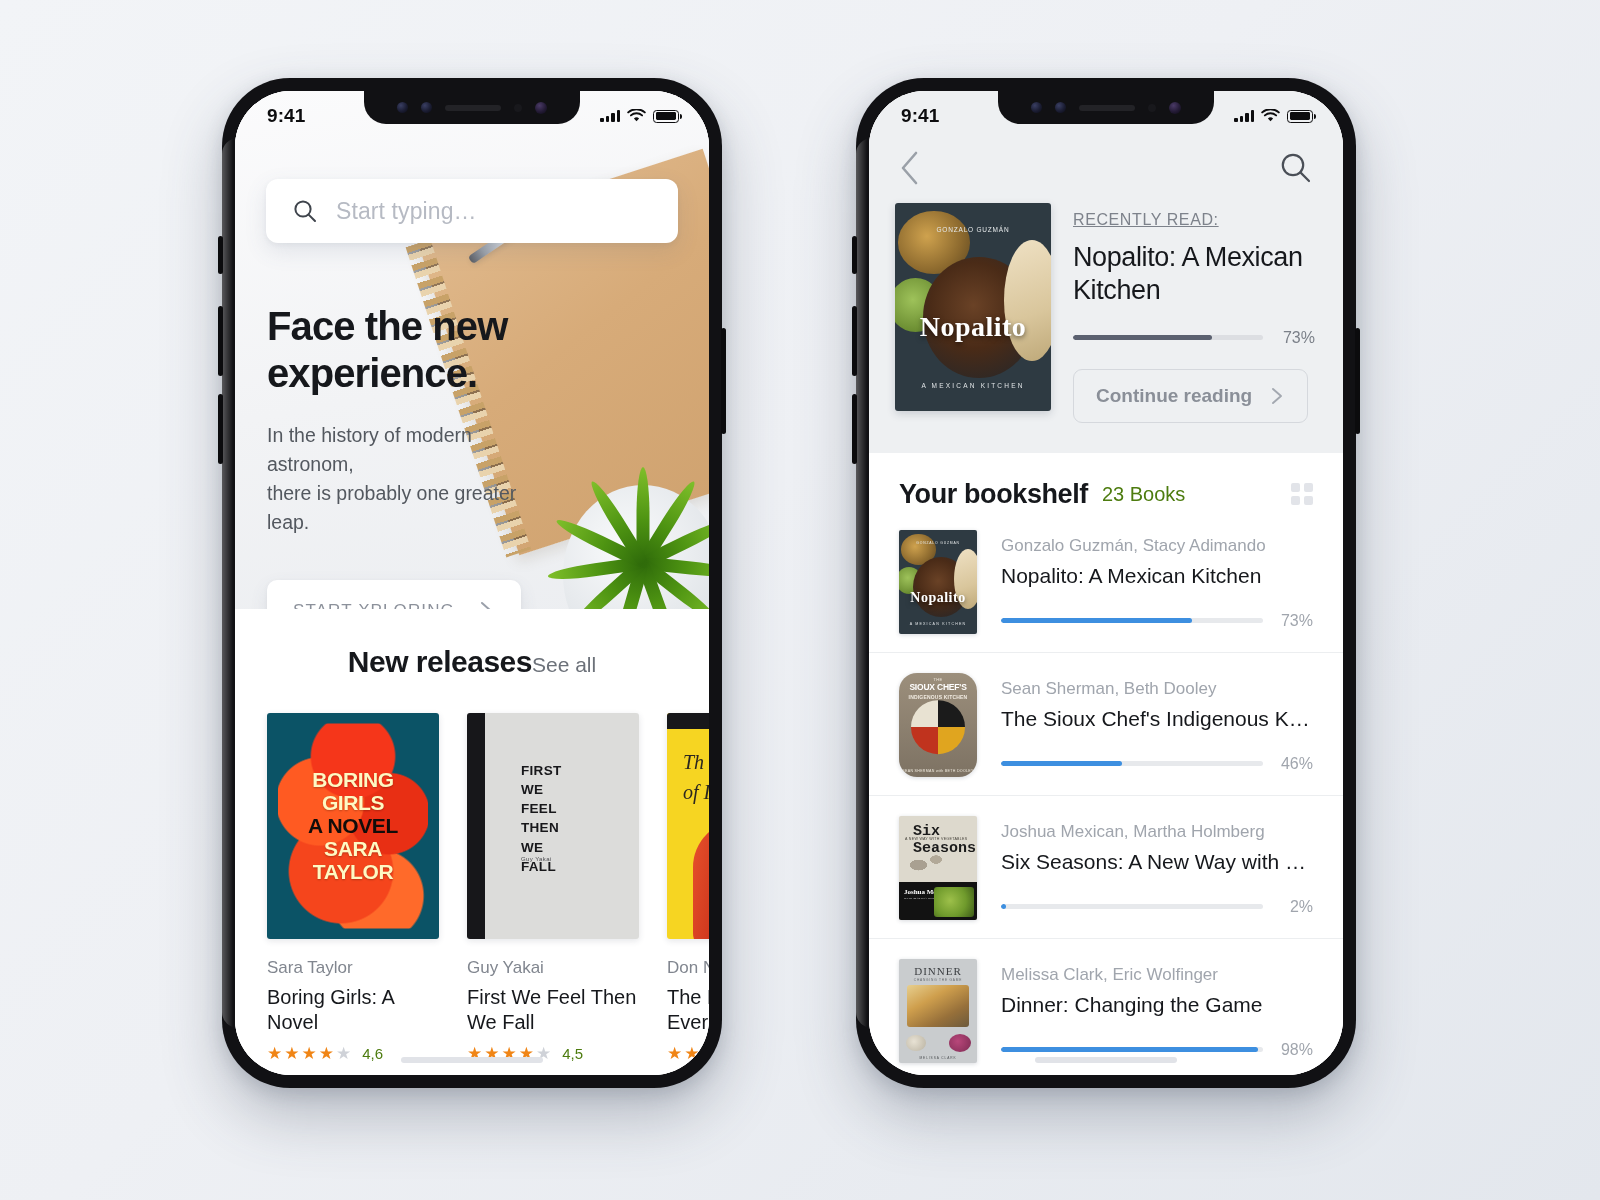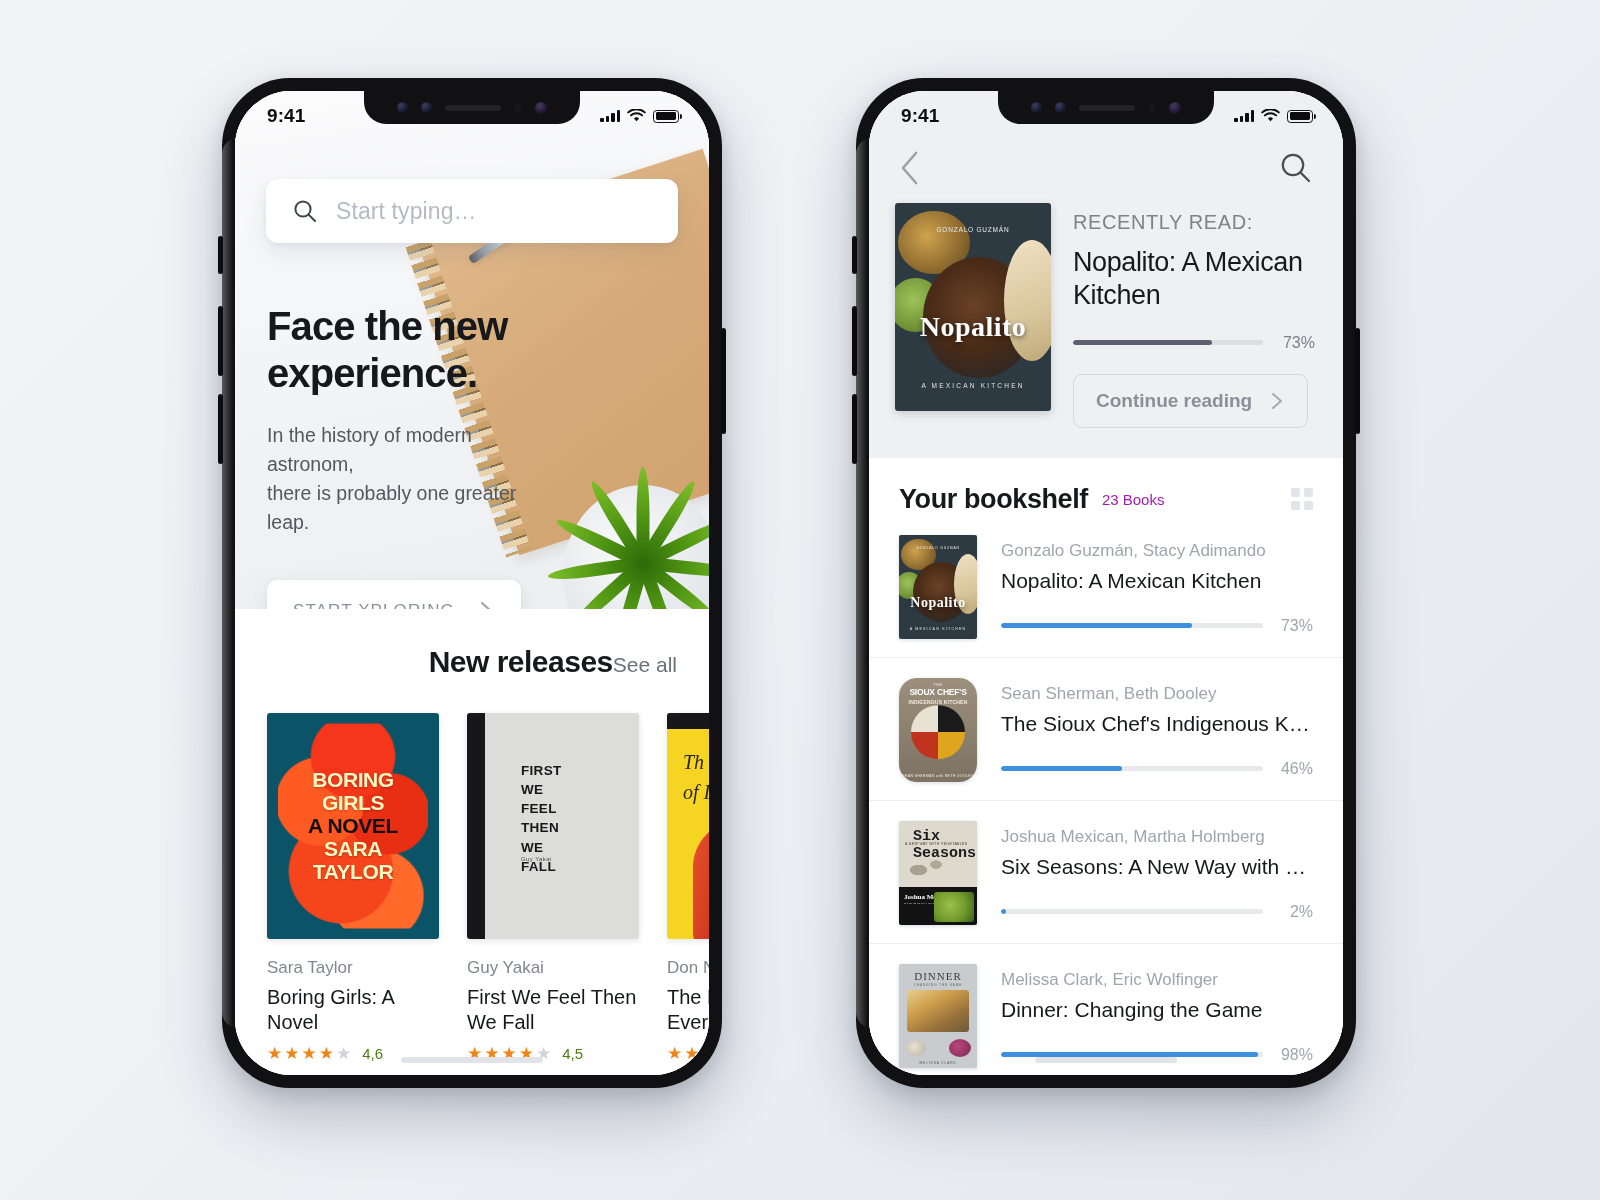--- a/index.html
+++ b/index.html
@@ -143,21 +143,21 @@
     margin-top:24px; font-size:19.5px; line-height:1.5; color:#53585f; width:290px;
   }
   .cta {
     margin-top:42px; display:inline-flex; align-items:center; gap:24px;
     background:#fff; border-radius:10px; padding:20px 26px;
     box-shadow:0 7px 18px rgba(80,95,120,.11), 0 1px 4px rgba(80,95,120,.06);
   }
   .cta-label { font-size:17px; letter-spacing:1.1px; color:#8c919b; font-weight:500; }
 
   .releases { position:absolute; top:518px; left:0; right:0; bottom:0; background:#fff; padding: 36px 0 0 0; }
-  .rel-head { display:flex; align-items:baseline; justify-content:flex-end; padding: 0 32px; }
+  .rel-head { display:flex; align-items:baseline; justify-content:center; padding: 0 32px; }
   .rel-title { font-size:30px; font-weight:700; color:#16181c; letter-spacing:-.5px; }
   .see-all { font-size:21px; color:#6c7179; }
 
   .rel-row { display:flex; gap:28px; padding: 34px 0 0 32px; }
   .bcard { width:172px; flex:0 0 auto; }
   .bcover { width:172px; height:226px; border-radius:3px; overflow:hidden; position:relative;
             box-shadow:0 2px 6px rgba(40,50,70,.12); }
   .b-author { margin-top:19px; font-size:17px; color:#81868f; }
   .b-title  { margin-top:7px; font-size:20px; color:#16181c; line-height:1.26; }
   .b-rate   { margin-top:10px; display:flex; align-items:center; gap:7px; }
@@ -222,35 +222,35 @@
               background: linear-gradient(160deg,#efe1c4 0%, #d9c69c 60%, #bda777 100%); }
   .np-name { position:absolute; left:0; right:0; top:52%; text-align:center;
              font-family:"Liberation Serif", serif; font-weight:700; font-size:28px; color:#fff;
              text-shadow:0 2px 5px rgba(0,0,0,.55); letter-spacing:.5px; }
   .np-byline { position:absolute; left:0; right:0; top:11%; text-align:center;
              font-size:6.5px; color:#e6e9ea; letter-spacing:.8px; }
   .np-sub { position:absolute; left:0; right:0; bottom:9%; text-align:center;
              font-size:6.5px; color:#e0e4e6; letter-spacing:2.2px; line-height:1.9; }
 
   .r-hero-info { flex:1; padding-top:8px; min-width:0; }
-  .rr-label { font-size:20px; letter-spacing:.6px; color:#7d828b; }
+  .rr-label { font-size:16px; letter-spacing:.6px; color:#7d828b;text-decoration:underline; }
   .rr-title { margin-top:12px; font-size:27px; font-weight:500; color:#16181c; line-height:1.22;
               letter-spacing:-.4px; }
   .rr-prog { margin-top:22px; display:flex; align-items:center; gap:14px; }
   .bar { flex:1; height:5px; border-radius:3px; background:#dcdee2; overflow:hidden; }
   .bar i { display:block; height:100%; border-radius:3px; background:#5b6170; }
   .rr-pct { font-size:16px; color:#7b8089; min-width:38px; text-align:right; }
   .cont-btn { margin-top:22px; display:inline-flex; align-items:center; gap:18px;
      border:1.6px solid #d5d8dd; border-radius:9px; padding:15px 22px; background:transparent; }
   .cont-lbl { font-size:19px; color:#8a8f98;font-weight:bold; }
 
   .shelf { flex:1; background:#fff; padding: 26px 0 0 0; overflow:hidden; }
   .shelf-head { display:flex; align-items:center; padding: 0 30px; gap:14px; }
   .shelf-title { font-size:27px; font-weight:700; color:#16181c; letter-spacing:-.4px; }
-  .shelf-count { font-size:15px; color:#a21caf; }
+  .shelf-count { font-size:20px; color:#4d7c0f; }
   .grid-ico { margin-left:auto; display:grid; grid-template-columns:repeat(2, 9px);
               grid-template-rows:repeat(2, 9px); gap:4px; }
   .grid-ico i { background:#e2e4e9; border-radius:2px; display:block; }
 
   .srow { display:flex; gap:24px; padding: 20px 30px 18px 30px; border-bottom:1.5px solid #eceef0; }
   .srow:first-of-type { border-top:0; }
   .scov { width:78px; height:104px; flex:0 0 auto; border-radius:2px; overflow:hidden; position:relative;
           box-shadow:0 1px 4px rgba(40,50,70,.18); }
   .sinfo { flex:1; min-width:0; padding-top:6px; display:flex; flex-direction:column; }
   .s-author { font-size:17px; color:#a0a5ad; white-space:nowrap; overflow:hidden; text-overflow:ellipsis; }

